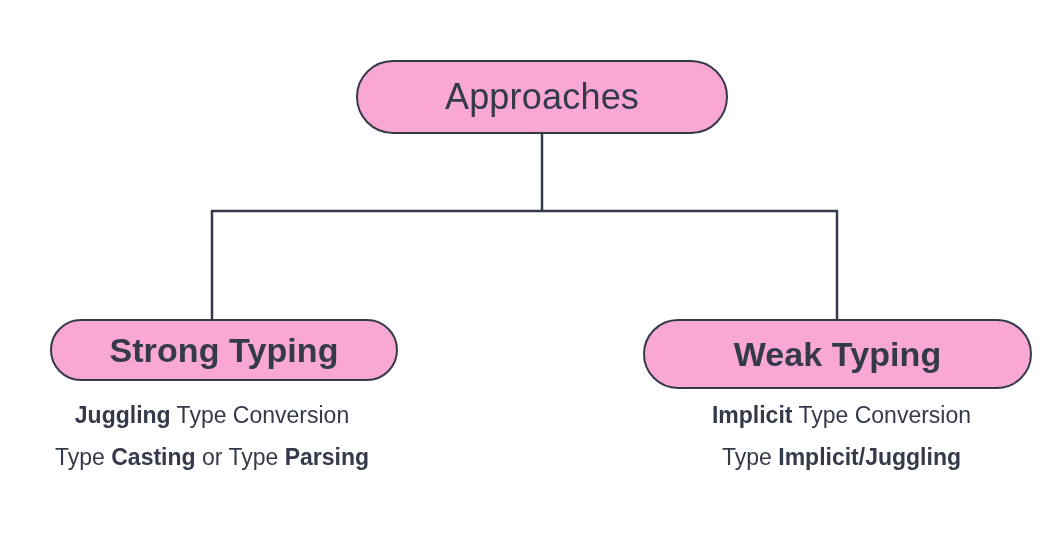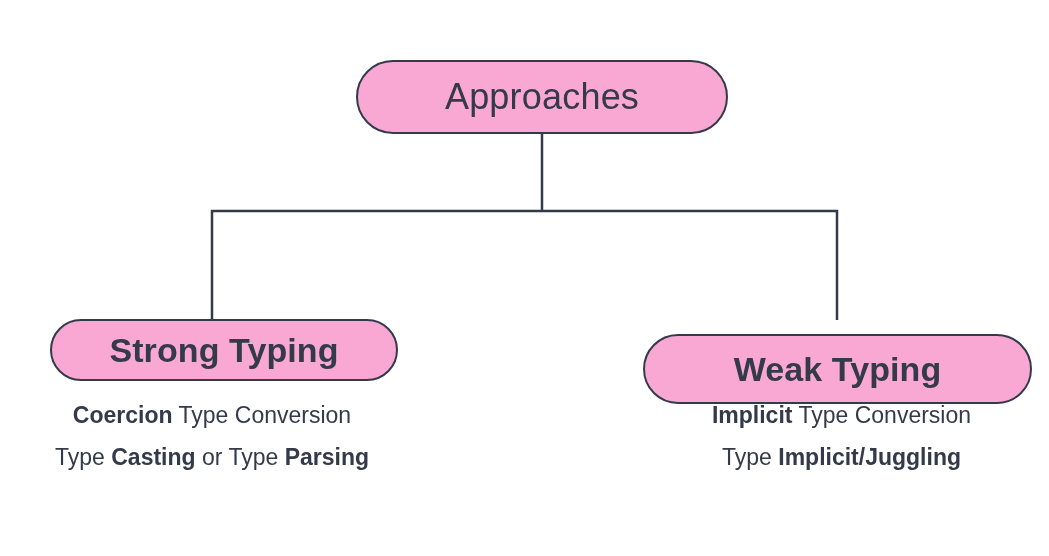--- a/index.html
+++ b/index.html
@@ -63,21 +63,21 @@
   #node-strong-typing {
     left: 50px;
     top: 319px;
     width: 348px;
     height: 62px;
     border-radius: 35px;
   }
   
   #node-weak-typing {
     left: 643px;
-    top: 334px;
+    top: 319px;
     width: 389px;
     height: 70px;
     border-radius: 35px;
   }
   #node-strong-typing .node-label,
   #node-weak-typing .node-label {
     font-size: 34px;
     font-weight: 700;
     letter-spacing: 0.1px;
   }
@@ -139,21 +139,21 @@
 
   <div class="node" id="node-strong-typing">
     <span class="node-label">Strong Typing</span>
   </div>
 
   <div class="node" id="node-weak-typing">
     <span class="node-label">Weak Typing</span>
   </div>
 
   <div class="caption-block" id="caption-strong">
-      <span class="caption-line"><span class="caption-seg sp bold">Coercion</span><span class="caption-seg sp"> Type Conversion</span></span>
+      <span class="caption-line"><span class="caption-seg sp bold">Juggling</span><span class="caption-seg sp"> Type Conversion</span></span>
       <span class="caption-line"><span class="caption-seg sp">Type </span><span class="caption-seg sp bold">Casting</span><span class="caption-seg sp"> or Type </span><span class="caption-seg sp bold">Parsing</span></span>
     </div>
 
   <div class="caption-block" id="caption-weak">
       <span class="caption-line"><span class="caption-seg sp bold">Implicit</span><span class="caption-seg sp"> Type Conversion</span></span>
       <span class="caption-line"><span class="caption-seg sp">Type </span><span class="caption-seg sp bold">Implicit/Juggling</span></span>
     </div>
 
 </div>
 

